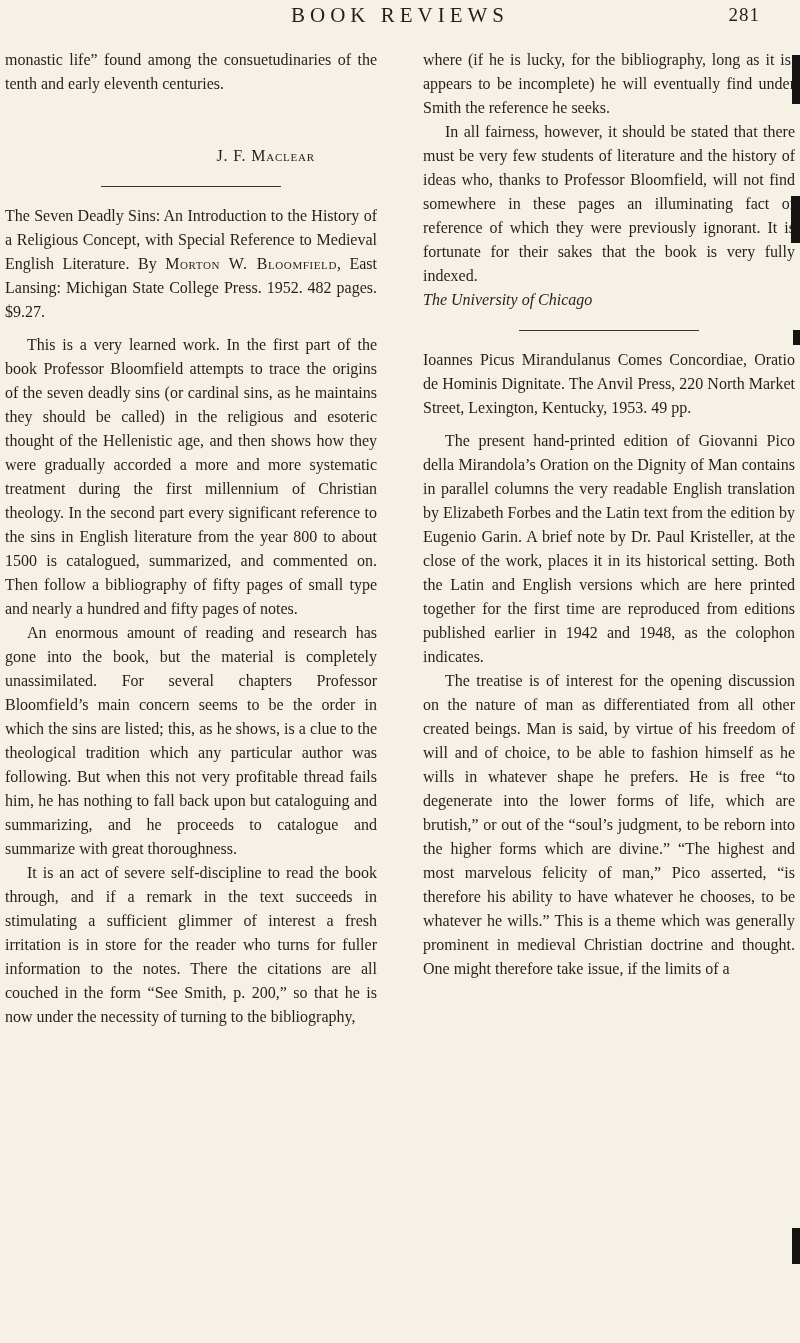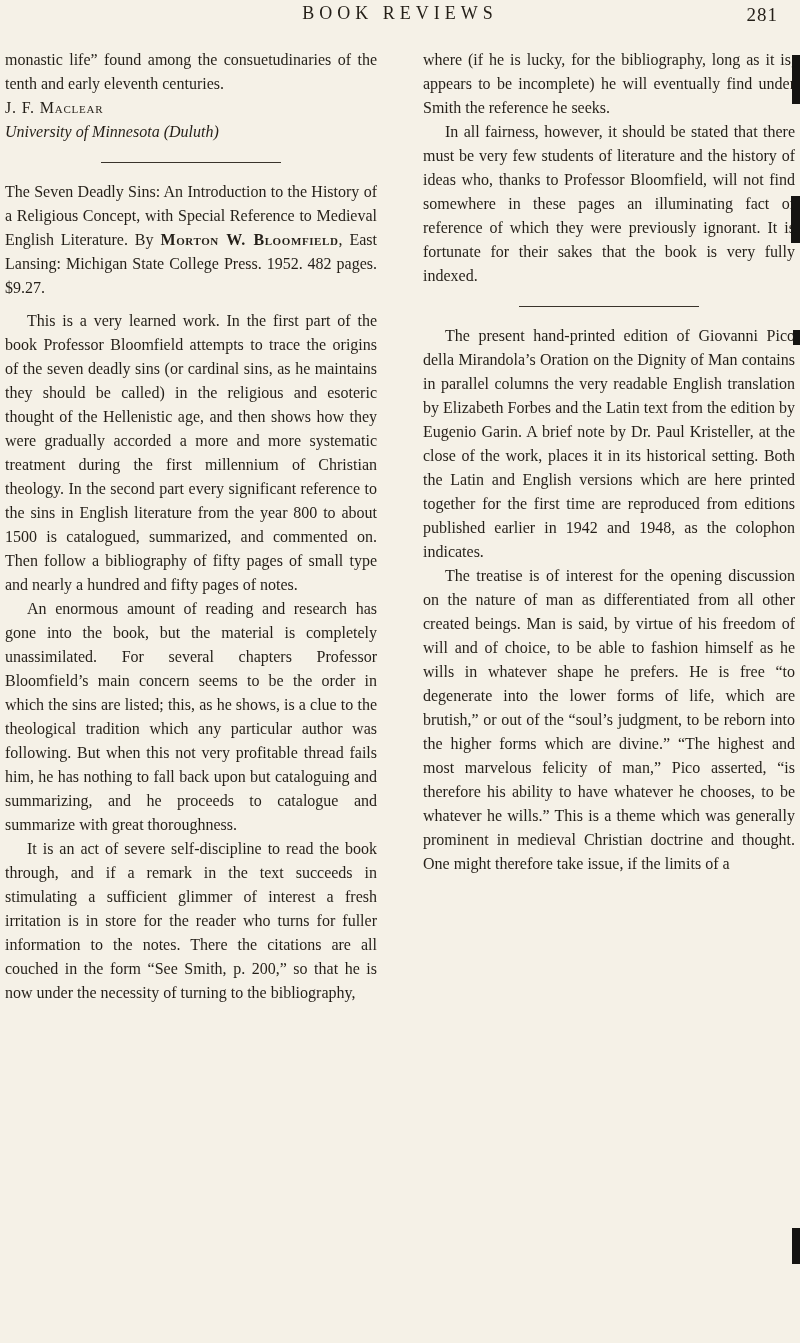--- a/index.html
+++ b/index.html
@@ -7,93 +7,95 @@
   body {
     position:relative;
     overflow:hidden;
     background:#f5f1e7;
     color:#241f18;
     font-family:"Liberation Serif","DejaVu Serif",serif;
   }
   .page-header { position:absolute; top:3px; left:0; width:100%; height:30px; }
   .running-title {
     text-align:center;
-    font-size:18px;
+    font-size:21px;
     letter-spacing:5px;
   }
   .page-number {
     position:absolute;
-    right:22px; top:1px;
+    right:40px; top:1px;
     font-size:19px;
     letter-spacing:1px;
   }
   .column {
     position:absolute;
     top:48px;
     width:372px;
     height:1299px;
     overflow:hidden;
     font-size:16px;
     line-height:24px;
     text-align:justify;
   }
   .column-left  { left:5px; }
   .column-right { left:423px; }
   p { margin:0; }
   .indent { text-indent:22px; }
   .signature {
-    text-align:left;
+    text-align:right;
     padding-right:62px;
     font-variant:small-caps;
     letter-spacing:0.8px;
+    margin-top:48px;
   }
   .column-right .signature { padding-right:2px; }
   .affiliation { font-style:italic; }
   .divider {
     width:180px;
     border-top:1.5px solid #39332b;
     margin:18px auto 17px auto;
   }
   .citation { margin-bottom:9px; }
   .italic { }
-  .smallcaps { font-variant:small-caps; letter-spacing:0.6px;font-weight:bold; }
+  .smallcaps { font-variant:small-caps; letter-spacing:0.6px; }
   .artifact { position:absolute; background:#151412; }
   .a1 { right:0; top:55px;   width:8px; height:49px; }
   .a2 { right:0; top:196px;  width:9px; height:47px; }
   .a3 { right:0; top:330px;  width:7px; height:15px; }
   .a4 { right:0; top:1228px; width:8px; height:36px; }
 </style>
 </head>
 <body>
 
 <div class="page-header">
   <div class="running-title">BOOK REVIEWS</div>
   <div class="page-number">281</div>
 </div>
 
 <div class="column column-left">
   <p>monastic life” found among the consuetudinaries of the tenth and early eleventh centuries.</p>
   <p class="signature">J. F. Maclear</p>
-  <p class="affiliation">University of Minnesota (Duluth)</p>
 
   <div class="divider"></div>
 
   <p class="citation"><span class="italic">The Seven Deadly Sins: An Introduction to the History of a Religious Concept, with Special Reference to Medieval English Literature.</span><span> By </span><span class="smallcaps">Morton W. Bloomfield</span><span>, East Lansing: Michigan State College Press. 1952. 482 pages. $9.27.</span></p>
 
   <p class="indent">This is a very learned work. In the first part of the book Professor Bloomfield attempts to trace the origins of the seven deadly sins (or cardinal sins, as he maintains they should be called) in the religious and esoteric thought of the Hellenistic age, and then shows how they were gradually accorded a more and more systematic treatment during the first millennium of Christian theology. In the second part every significant reference to the sins in English literature from the year 800 to about 1500 is catalogued, summarized, and commented on. Then follow a bibliography of fifty pages of small type and nearly a hundred and fifty pages of notes.</p>
   <p class="indent">An enormous amount of reading and research has gone into the book, but the material is completely unassimilated. For several chapters Professor Bloomfield’s main concern seems to be the order in which the sins are listed; this, as he shows, is a clue to the theological tradition which any particular author was following. But when this not very profitable thread fails him, he has nothing to fall back upon but cataloguing and summarizing, and he proceeds to catalogue and summarize with great thoroughness.</p>
   <p class="indent">It is an act of severe self-discipline to read the book through, and if a remark in the text succeeds in stimulating a sufficient glimmer of interest a fresh irritation is in store for the reader who turns for fuller information to the notes. There the citations are all couched in the form “See Smith, p. 200,” so that he is now under the necessity of turning to the bibliography,</p>
 </div>
 
 <div class="column column-right">
   <p>where (if he is lucky, for the bibliography, long as it is, appears to be incomplete) he will eventually find under Smith the reference he seeks.</p>
   <p class="indent">In all fairness, however, it should be stated that there must be very few students of literature and the history of ideas who, thanks to Professor Bloomfield, will not find somewhere in these pages an illuminating fact or reference of which they were previously ignorant. It is fortunate for their sakes that the book is very fully indexed.</p>
+  <p class="affiliation">The University of Chicago</p>
 
   <div class="divider"></div>
 
+  <p class="citation"><span class="italic">Ioannes Picus Mirandulanus Comes Concordiae, Oratio de Hominis Dignitate.</span><span> The Anvil Press, 220 North Market Street, Lexington, Kentucky, 1953. 49 pp.</span></p>
 
   <p class="indent"><span>The present hand-printed edition of Giovanni Pico della Mirandola’s </span><span class="italic">Oration on the Dignity of Man</span><span> contains in parallel columns the very readable English translation by Elizabeth Forbes and the Latin text from the edition by Eugenio Garin. A brief note by Dr. Paul Kristeller, at the close of the work, places it in its historical setting. Both the Latin and English versions which are here printed together for the first time are reproduced from editions published earlier in 1942 and 1948, as the colophon indicates.</span></p>
 
   <p class="indent">The treatise is of interest for the opening discussion on the nature of man as differentiated from all other created beings. Man is said, by virtue of his freedom of will and of choice, to be able to fashion himself as he wills in whatever shape he prefers. He is free “to degenerate into the lower forms of life, which are brutish,” or out of the “soul’s judgment, to be reborn into the higher forms which are divine.” “The highest and most marvelous felicity of man,” Pico asserted, “is therefore his ability to have whatever he chooses, to be whatever he wills.” This is a theme which was generally prominent in medieval Christian doctrine and thought. One might therefore take issue, if the limits of a</p>
 </div>
 
 <div class="artifact a1"></div>
 <div class="artifact a2"></div>
 <div class="artifact a3"></div>
 <div class="artifact a4"></div>

